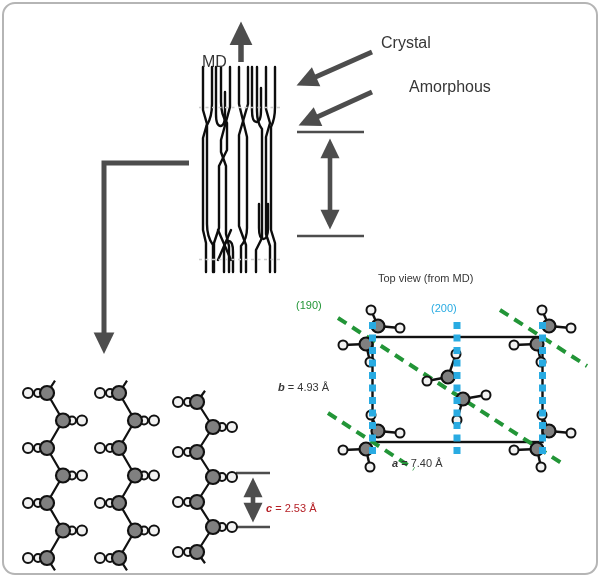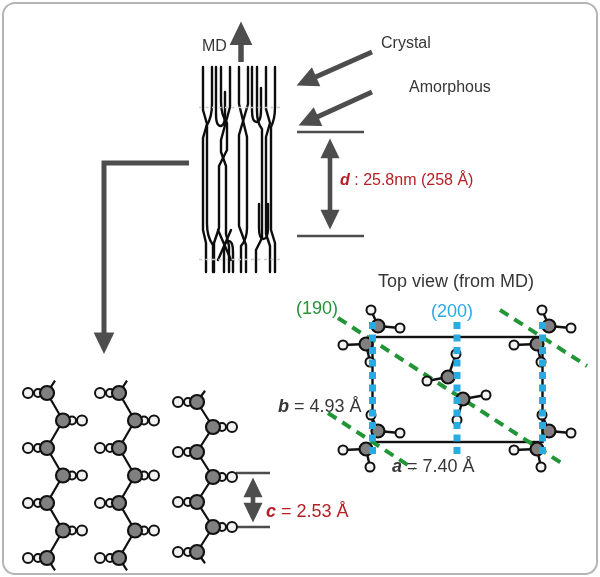--- a/index.html
+++ b/index.html
@@ -1,21 +1,21 @@
 <!DOCTYPE html>
 <html><head>
 <meta charset="utf-8">
 <style>
   html,body{margin:0;padding:0;background:#fff;}
   .stage{position:relative;width:600px;height:577px;background:#ffffff;overflow:hidden;
          font-family:"Liberation Sans","DejaVu Sans",sans-serif;}
   .frame{position:absolute;inset:2px;border:2px solid #b5b5b5;border-radius:13px;pointer-events:none;}
   svg.art{position:absolute;left:0;top:0;width:600px;height:577px;}
   .lbl{position:absolute;white-space:nowrap;color:var(--ink);font-size:16px;line-height:1.1;}
-  .lbl.small{font-size:18px;}
+  .lbl.small{font-size:11px;}
   .sym{font-weight:bold;font-style:italic;}
   .red{color:var(--red);}
   .green{color:var(--green);}
   .blue{color:var(--blue);}
   .stroke-gray{stroke:var(--gray);}
 </style>
 </head>
 <body>
 
 <div class="stage" style="--red: #b51f25; --green: #229537; --blue: #29abe2; --gray: #4d4d4d; --ink: #363636;">
@@ -241,43 +241,40 @@
           </g>
         </g>
       <g stroke="var(--blue)" stroke-width="7" stroke-dasharray="7,5.5">
         <line x1="372.5" y1="322" x2="372.5" y2="457"></line>
         <line x1="457" y1="322" x2="457" y2="457"></line>
         <line x1="542.5" y1="322" x2="542.5" y2="457"></line>
       </g>
     </g>
   </svg>
 
-  <div class="lbl" style="left:202px;top:37px;">
+  <div class="lbl" style="left:202px;top:53px;">
     <span>MD</span></div>
 
   <div class="lbl" style="left:381px;top:34px;">
     <span>Crystal</span></div>
 
   <div class="lbl" style="left:381px;top:78px;margin-left:28px;">
     <span>Amorphous</span></div>
 
-  <div class="lbl red" style="left:340px;top:171px;">
-    <span class="sym">d</span>
-    <span>: 25.8nm (258 Å)</span></div>
 
   <div class="lbl small" style="left:378px;top:272px;">
     <span>Top view (from MD)</span></div>
 
   <div class="lbl small green" style="left:296px;top:299px;">
     <span>(190)</span></div>
 
   <div class="lbl small blue" style="left:431px;top:302px;">
     <span>(200)</span></div>
 
-  <div class="lbl small" style="left:278px;top:381px;margin-top:16px;">
+  <div class="lbl small" style="left:278px;top:381px;">
     <span class="sym">b</span>
     <span>= 4.93 Å</span></div>
 
   <div class="lbl small" style="left:392px;top:457px;">
     <span class="sym">a</span>
     <span>= 7.40 Å</span></div>
 
   <div class="lbl small red" style="left:266px;top:488px;margin-top:14px;">
     <span class="sym">c</span>
     <span>= 2.53 Å</span></div>

